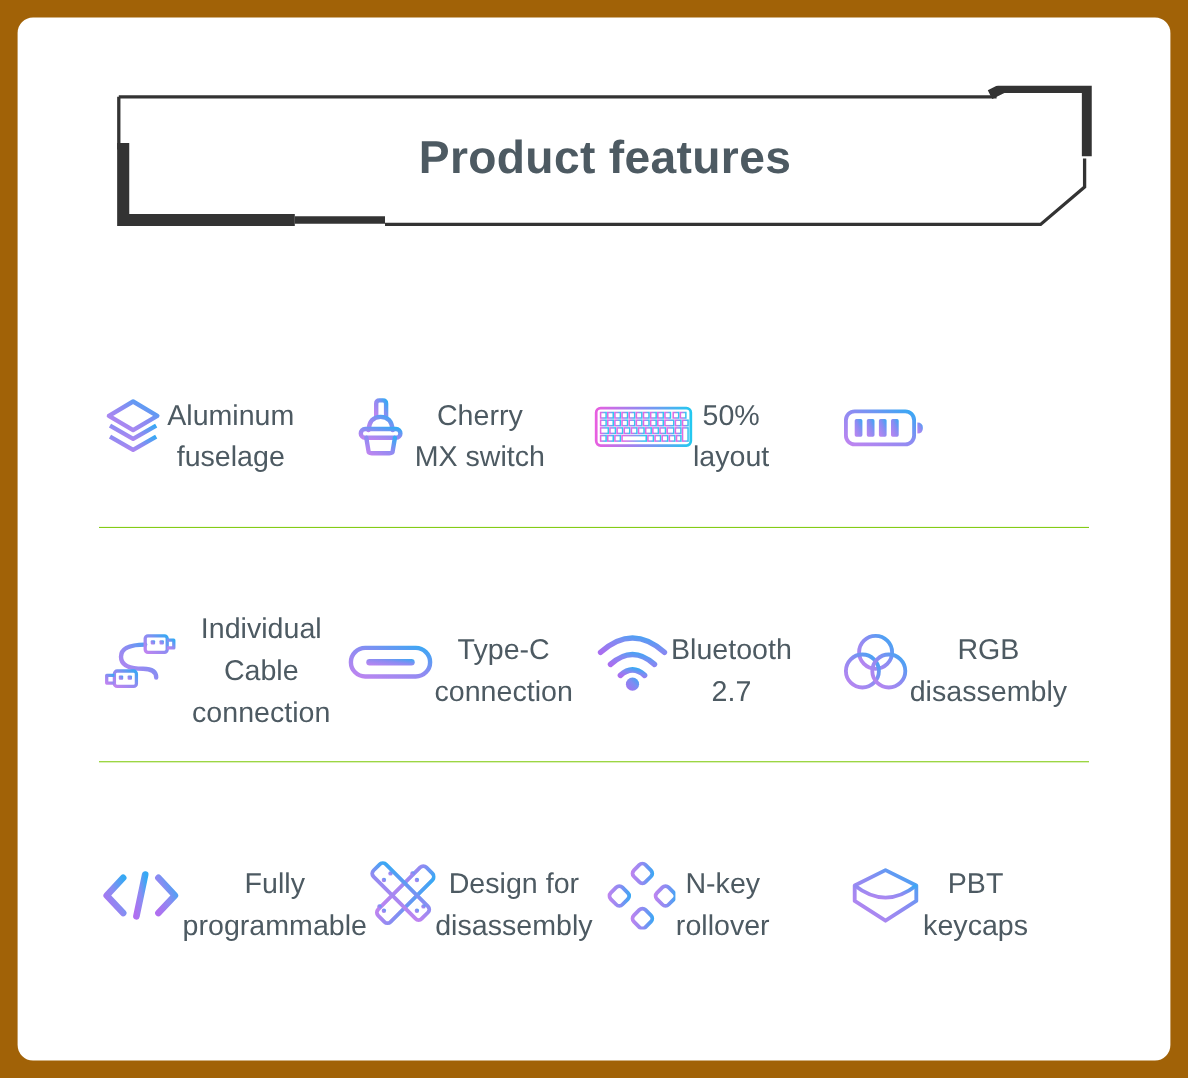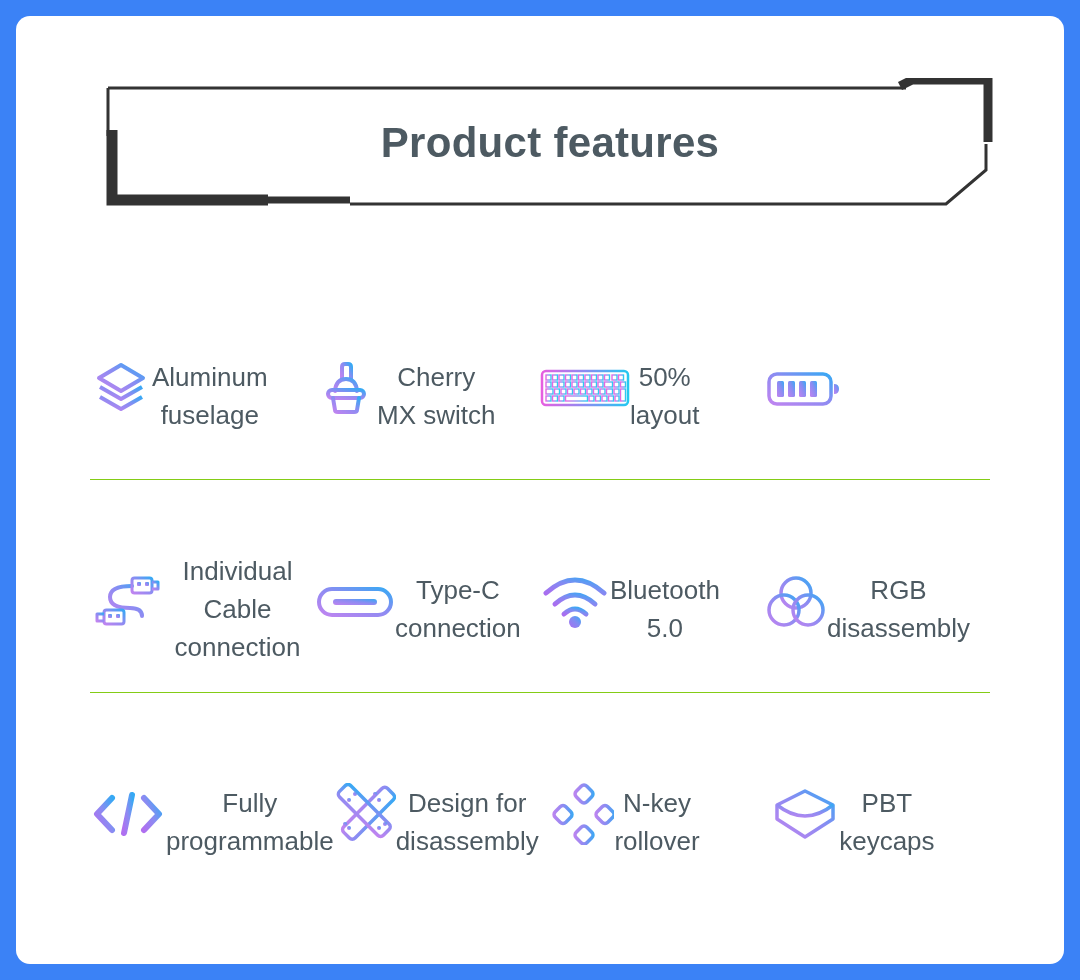--- a/index.html
+++ b/index.html
@@ -8,21 +8,21 @@
     width: 1080px;
     height: 980px;
     background: #ccd2d5;
     font-family: "Liberation Sans", sans-serif;
   }
 
   #page {
     position: relative;
     width: 1080px;
     height: 980px;
-    background: #3b82f6;
+    background: #a16207;
     overflow: hidden;
   }
 
   #card {
     position: absolute;
     left: 16px;
     top: 16px;
     width: 1048px;
     height: 948px;
     background: #ffffff;
@@ -335,21 +335,21 @@
               </defs>
               <g stroke="url(#g-wifi)" stroke-width="5" fill="none" stroke-linecap="round">
                 <path d="M6 20 Q35 -6 64 20"></path>
                 <path d="M15 31 Q35 13 55 31"></path>
                 <path d="M24 41 Q35 31 46 41"></path>
               </g>
               <circle cx="35" cy="49" r="6" fill="url(#g-wifi)"></circle>
             </svg>
           </div>
           <div class="feature-label">Bluetooth
-5.0</div>
+2.7</div>
         </div>
 
         <div class="feature-cell">
           <div class="feature-icon">
             <svg width="62" height="58" viewBox="0 0 62 58" fill="none">
               <defs>
                 <linearGradient id="g-rgb" x1="0" y1="1" x2="1" y2="0">
                   <stop offset="0%" stop-color="#c084f0"></stop>
                   <stop offset="55%" stop-color="#8a8cf2"></stop>
                   <stop offset="100%" stop-color="#36a9f4"></stop>

